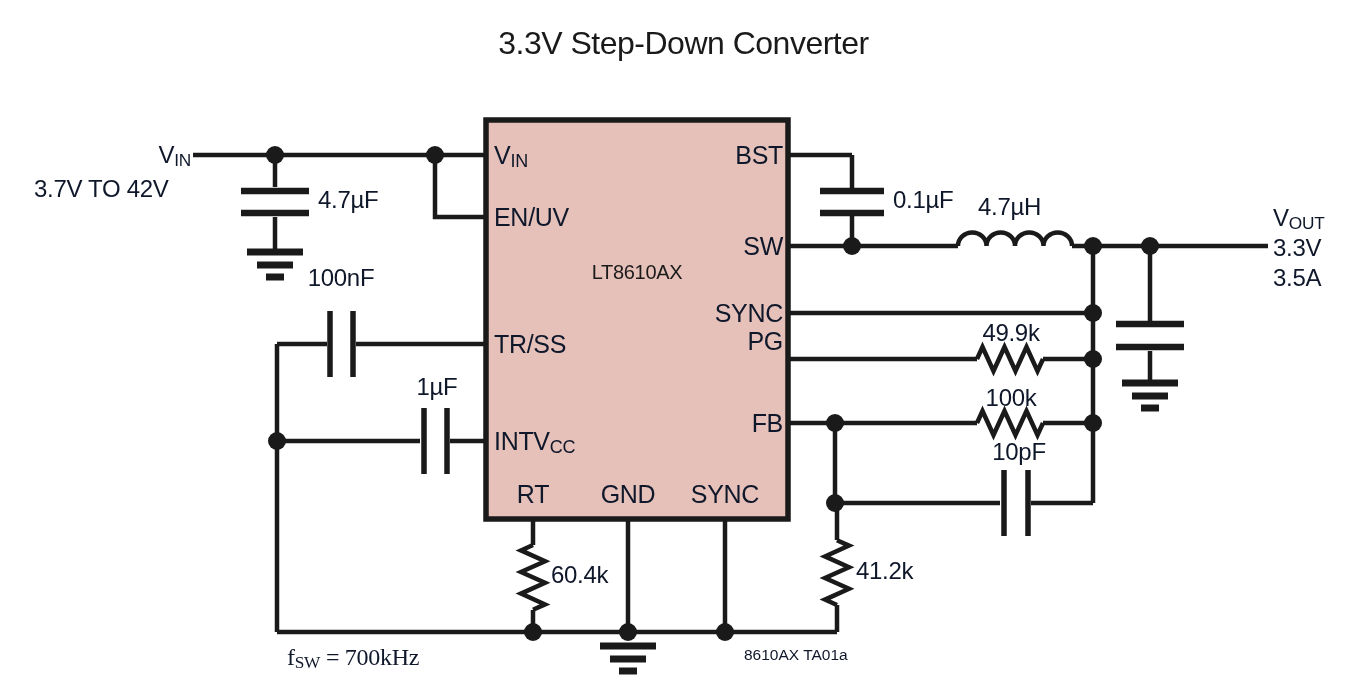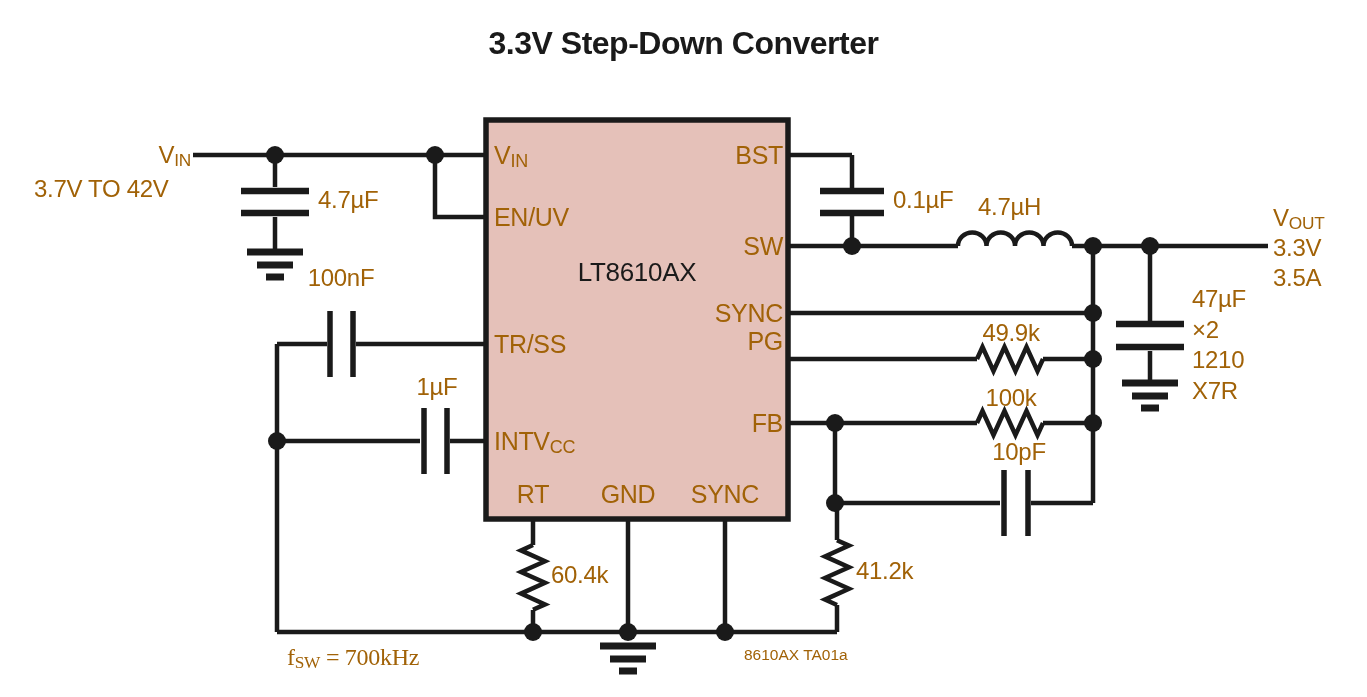--- a/index.html
+++ b/index.html
@@ -3,33 +3,33 @@
 <meta charset="utf-8">
 <style>
   html,body{margin:0;padding:0;background:#ffffff;}
   #stage{
     position:relative;width:1367px;height:697px;background:#ffffff;
     font-family:"Liberation Sans", sans-serif;color:#1a1a1a;overflow:hidden;
   }
   svg{position:absolute;left:0;top:0;}
   .lbl{
     position:absolute;font-size:24px;line-height:28px;white-space:nowrap;
-    color:#a16207;letter-spacing:-0.3px;
+    color:#0f172a;letter-spacing:-0.3px;
   }
   .pin{font-size:25px;}
   .ra{text-align:right;}
   .ctr{transform:translateX(-50%);}
   .sb{font-size:0.72em;vertical-align:-0.18em;letter-spacing:-0.2px;}
   .title{
     position:absolute;left:0;top:25px;width:1367px;text-align:center;
-    font-size:32px;font-weight:bold;letter-spacing:-0.5px;
+    font-size:32px;font-weight:normal;letter-spacing:-0.5px;
   }
   .small{font-size:15.5px;letter-spacing:0;}
   .icname{position:absolute;left:486px;top:258px;width:302px;text-align:center;
-    font-size:26px;line-height:28px;letter-spacing:-0.3px;}
+    font-size:20px;line-height:28px;letter-spacing:-0.3px;}
   .stack{line-height:30.5px;}
 </style>
 </head>
 <body>
 
 <div id="stage">
 
   <svg width="1367" height="697" viewBox="0 0 1367 697">
     <g stroke="#1a1a1a" stroke-width="4.5" fill="none">
 
@@ -112,26 +112,20 @@
   <div class="lbl pin ra" style="right:584px;top:409px;text-align:center;">FB</div>
   <div class="lbl pin ctr" style="left:533px;top:480px;">RT</div>
   <div class="lbl pin ctr" style="left:628px;top:480px;">GND</div>
   <div class="lbl pin ctr" style="left:725px;top:480px;">SYNC</div>
 
   <div class="lbl" style="left:893px;top:186px;">0.1µF</div>
   <div class="lbl" style="left:978px;top:193px;">4.7µH</div>
   <div class="lbl ctr" style="left:1011px;top:319px;">49.9k</div>
   <div class="lbl ctr" style="left:1011px;top:384px;">100k</div>
   <div class="lbl ctr" style="left:1019px;top:438px;">10pF</div>
-  <div class="lbl stack" style="left:1192px;top:284px;">
-    <div>47µF</div>
-    <div>×2</div>
-    <div>1210</div>
-    <div>X7R</div>
-  </div>
 
   <div class="lbl" style="left:1273px;top:204px;"><span>V</span><span class="sb">OUT</span></div>
   <div class="lbl" style="left:1273px;top:234px;">3.3V</div>
   <div class="lbl" style="left:1273px;top:264px;">3.5A</div>
 
   <div class="lbl" style="left:551px;top:561px;">60.4k</div>
   <div class="lbl" style="left:856px;top:557px;">41.2k</div>
   <div class="lbl" style="left:287px;top:643px;font-family:Liberation Serif, serif;"><span>f</span><span class="sb">SW</span><span> = 700kHz</span></div>
   <div class="lbl small" style="left:744px;top:641px;">8610AX TA01a</div>
 

